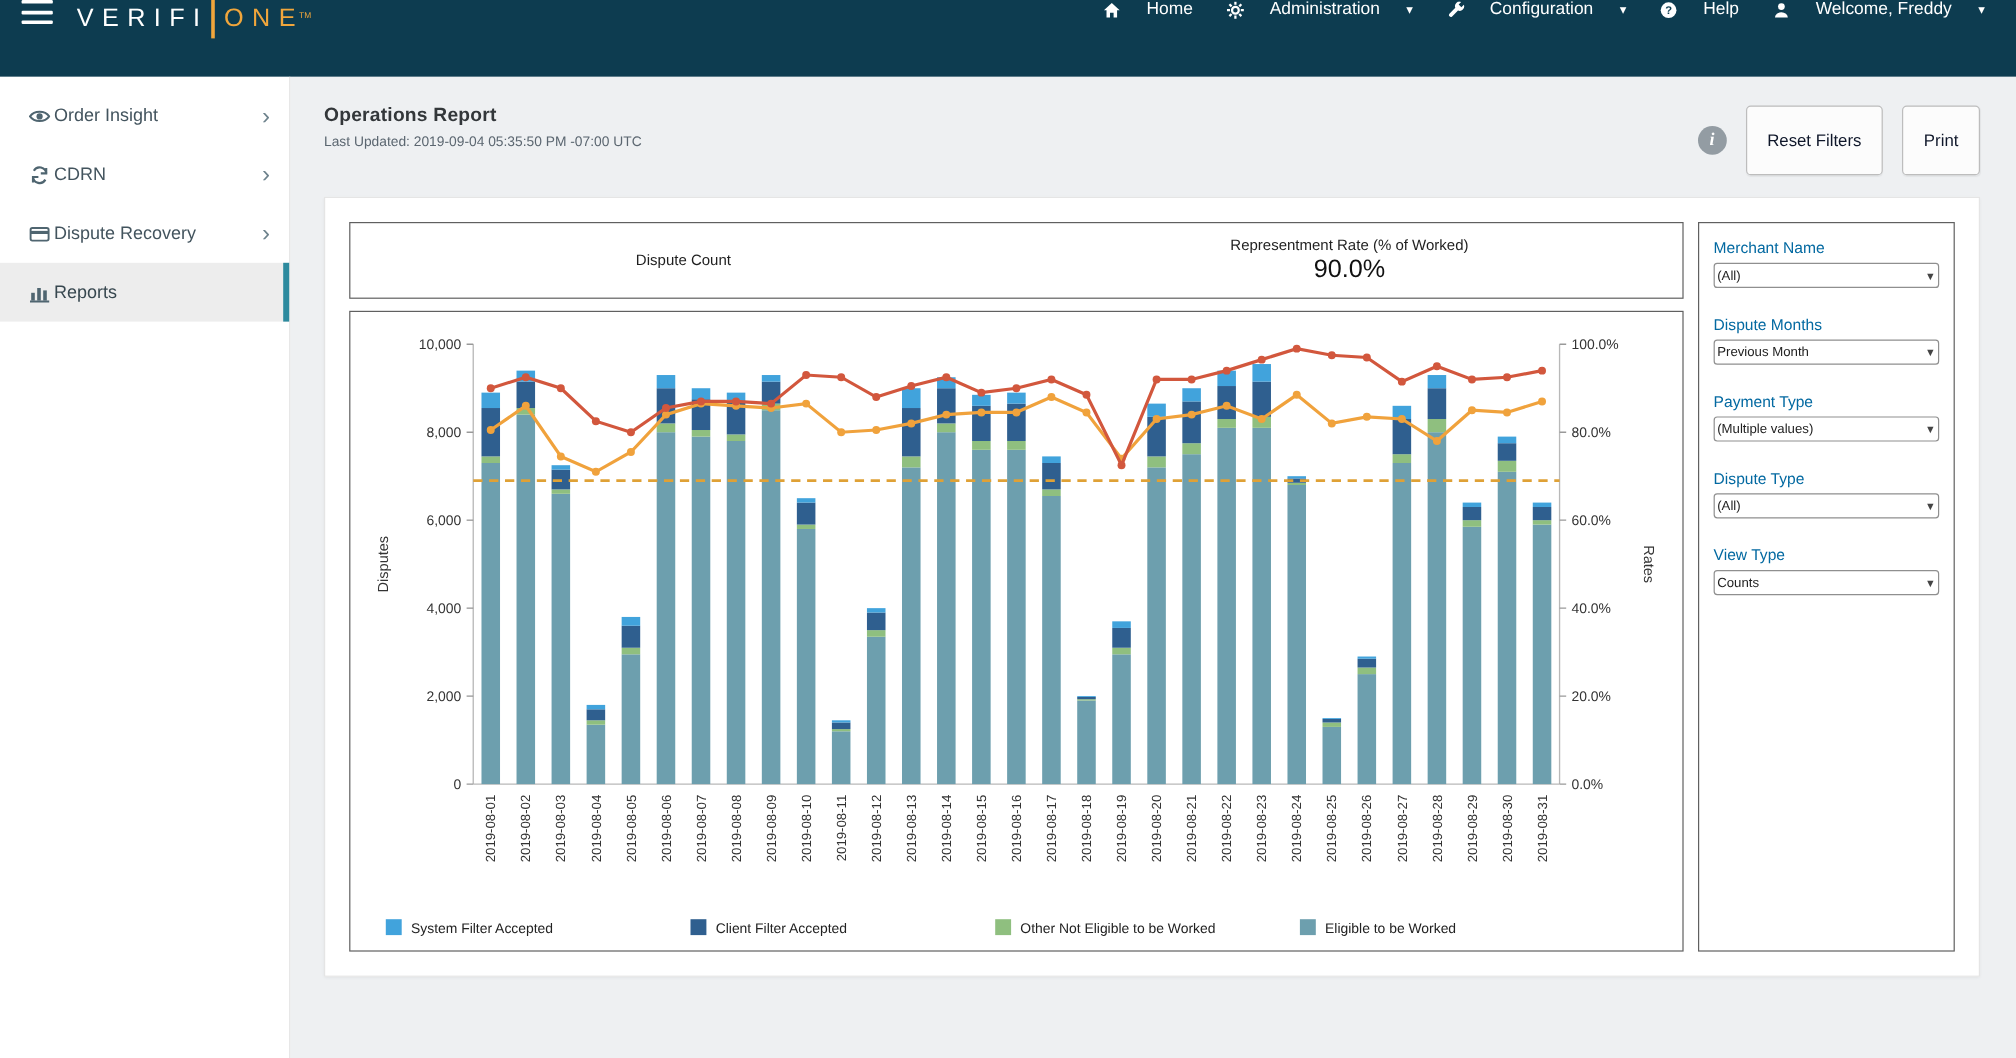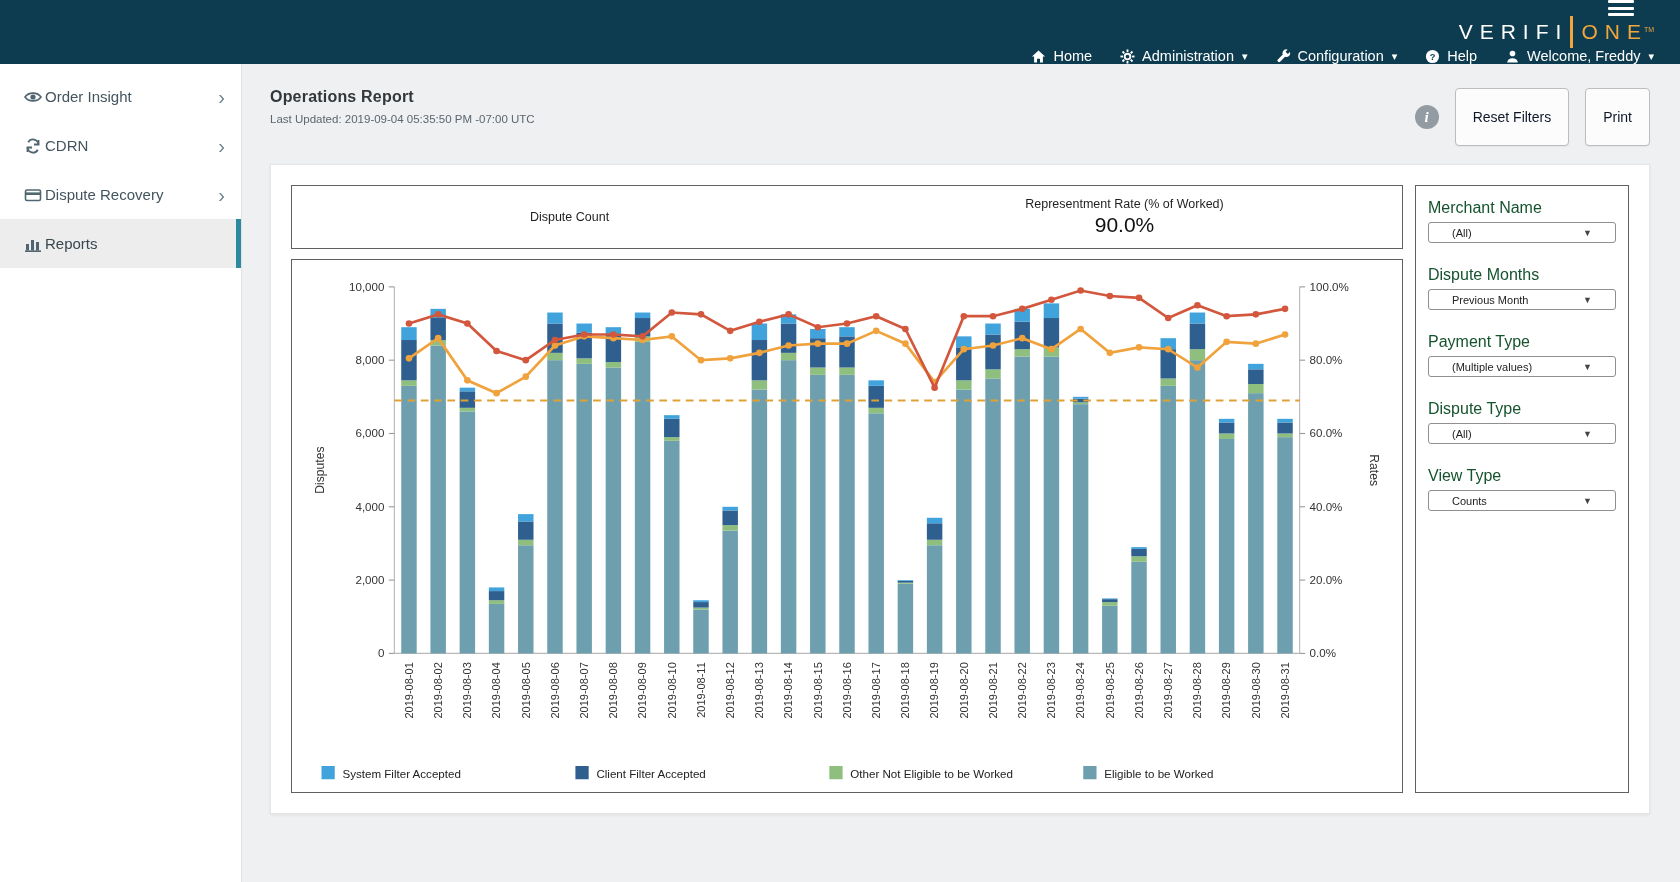--- a/index.html
+++ b/index.html
@@ -1,28 +1,28 @@
 <!DOCTYPE html>
 <html><head>
 <meta charset="utf-8">
 <style>
   * { margin:0; padding:0; box-sizing:border-box; }
   html,body { width:1680px; height:882px; overflow:hidden; font-family:"Liberation Sans", sans-serif; background:#eef0f2; }
 
   
-  .topbar { height:64px; background:#0d3c50; display:flex; align-items:flex-end; padding:0 26px 0 18px;flex-direction:column; }
+  .topbar { height:64px; background:#0d3c50; display:flex; align-items:flex-start; padding:0 26px 0 18px; }
   .hamburger { width:26px; height:20px; display:flex; flex-direction:column; justify-content:space-between; cursor:pointer; margin-right:20px; }
   .hamburger span { display:block; height:3px; background:#ffffff; border-radius:1px; }
   .logo { display:flex; align-items:center; color:#fff; }
   .logo-main { font-size:21px; letter-spacing:7px; color:#ffffff; font-weight:400; }
   .logo-bar { width:3px; height:32px; background:#f0a63c; margin:0 8px 0 2px; }
   .logo-one { font-size:21px; letter-spacing:7px; color:#f0a63c; font-weight:400; }
   .logo-tm { font-size:7px; color:#f0a63c; align-self:flex-start; margin-top:10px; margin-left:-4px; }
   .nav-right { margin-left:auto; display:flex; align-items:center; gap:28px; }
-  .nav-item { display:flex; align-items:center; gap:7px; color:#ffffff; font-size:14.5px; cursor:pointer; }
+  .nav-item { display:flex; align-items:center; gap:21px; color:#ffffff; font-size:14.5px; cursor:pointer; }
   .nav-item svg { width:15px; height:15px; color:#fff; }
   .caret { font-size:11px; color:#fff; margin-left:1px; }
 
   
   .layout { display:flex; height:818px; }
   .sidebar { width:242px; background:#ffffff; border-right:1px solid #e2e2e2; padding-top:8px; }
   .side-item { height:49px; display:flex; align-items:center; gap:3px; padding:0 16px 0 24px; font-size:15px; color:#43545e; cursor:pointer; }
   .side-item svg { width:18px; height:18px; color:#4f6570; flex:none; }
   .side-chevron { margin-left:auto; font-size:20px; color:#6d828c; line-height:1; }
   .side-item.active { background:#ededed; border-right:5px solid #2d8a9e; color:#37474f; }
@@ -41,22 +41,22 @@
   .kpi-box { border:1px solid #606060; height:64px; display:flex; align-items:center; }
   .kpi { flex:1; text-align:center; }
   .kpi-label { font-size:12.5px; color:#1f1f1f; }
   .kpi-value { font-size:21px; color:#111111; margin-top:2px; }
 
   .chart-box { border:1px solid #606060; flex:1; padding:7px 3px 0 3px; overflow:hidden; }
   .chart-box svg { display:block; width:100%; }
 
   .filter-panel { width:214px; border:1px solid #606060; padding:13px 12px; }
   .filter-group { margin-bottom:23px; }
-  .filter-label { font-size:16px; color:#14532d; margin-bottom:5px; }
-  .dropdown { height:21px; background:#fff; border:1px solid #8f8f8f; border-radius:3px; display:flex; align-items:center; justify-content:space-between; padding:0 23px; font-size:11px; color:#222; cursor:pointer; }
+  .filter-label { font-size:13px; color:#0369a1; margin-bottom:5px; }
+  .dropdown { height:21px; background:#fff; border:1px solid #8f8f8f; border-radius:3px; display:flex; align-items:center; justify-content:space-between; padding:0 2px; font-size:11px; color:#222; cursor:pointer; }
   .dropdown .dd-caret { font-size:9px; color:#444; }
 </style>
 </head>
 <body>
 
 <nav class="topbar">
   <div class="hamburger">
       <span></span>
       <span></span>
       <span></span>

